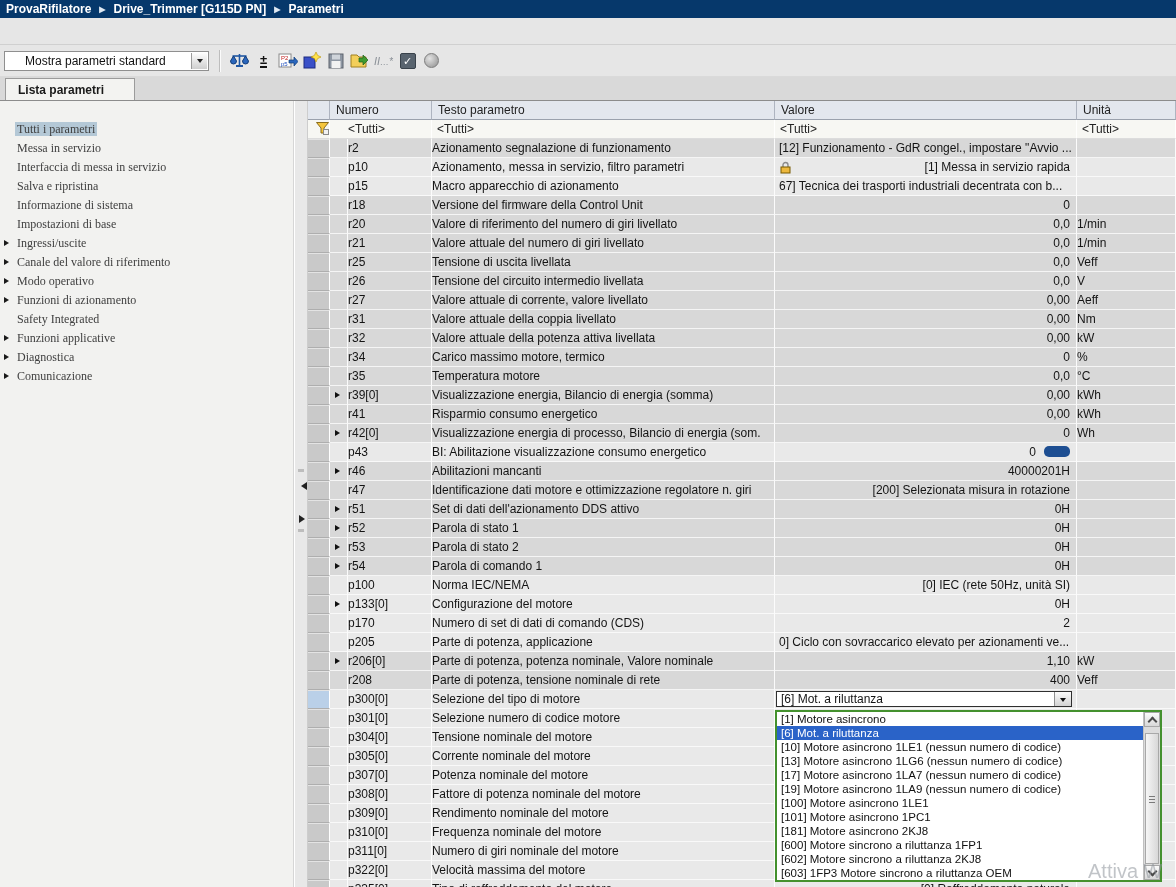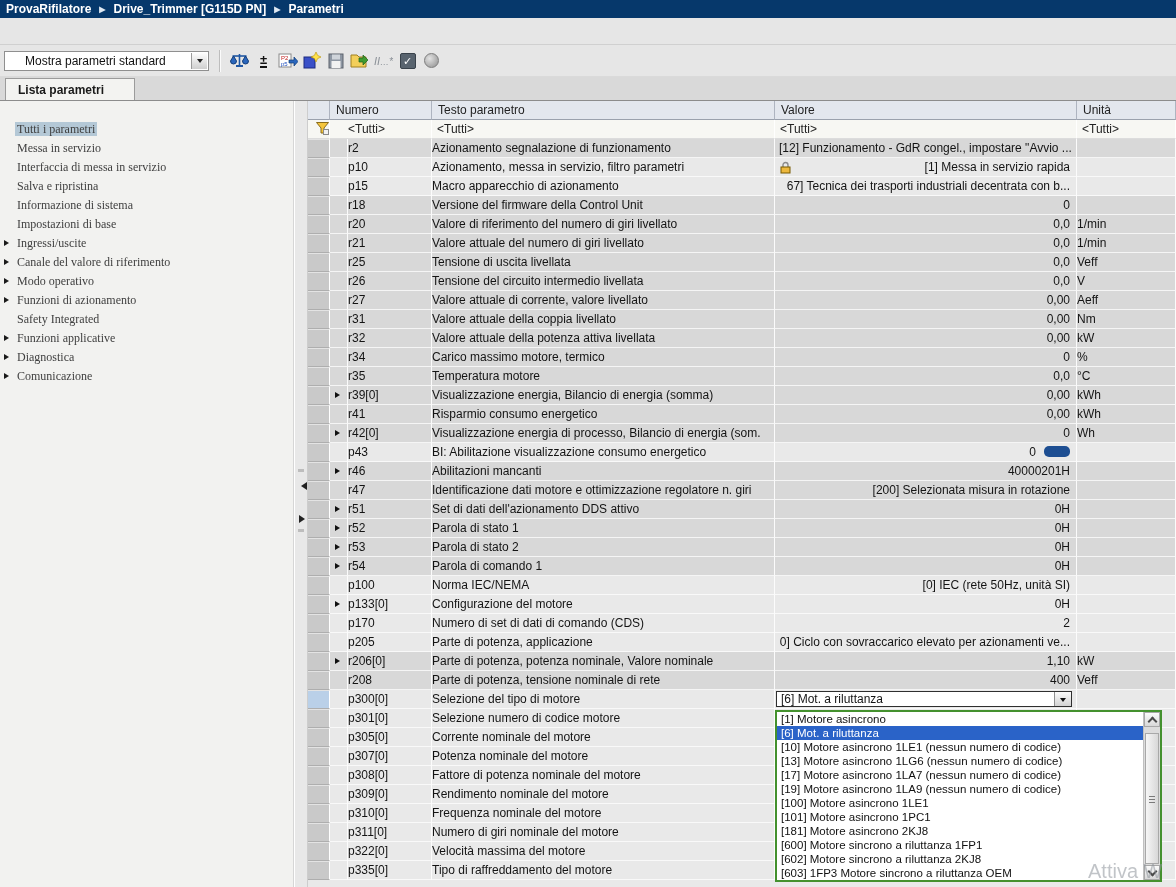--- a/index.html
+++ b/index.html
@@ -66,21 +66,21 @@
   .flt .c{background:#f7f7f3;border-bottom:1px solid #dcdcdc;color:#222;padding-left:5px;}
   .flt .w-hnum{width:102px;box-sizing:border-box;padding-left:18px;}
   .rowhdr{background:#c9c9c9;border-right:1px solid #fff;border-bottom:1px solid #aeaeae;
           border-top:1px solid #e3e3e3;box-sizing:border-box;}
   .rowhdr.sel{background:#bad0e8;}
   .kr{background:#d8d8d8;} .kp{background:#e9e9e9;}
   .ex{position:relative;}
   .ex .tri{position:absolute;left:5px;top:6px;width:0;height:0;border:3.5px solid transparent;
            border-left:5px solid #111;}
   .val{text-align:right;padding-right:6px;position:relative;}
-  .val.left{text-align:right;padding-left:4px;}
+  .val.left{text-align:left;padding-left:4px;}
   .badge{display:inline-block;width:26px;height:11px;background:#1d4e92;border-radius:5px;
          vertical-align:-1px;margin-left:8px;}
   .lock{position:absolute;left:5px;top:3px;}
   .combo{position:absolute;left:1px;right:4px;top:1px;bottom:1px;border:1px solid #2f2f2f;background:#fff;
          text-align:left;padding-left:4px;line-height:15px;}
   .combobtn{position:absolute;right:0;top:0;bottom:0;width:16px;background:linear-gradient(#fbfbfb,#d2d2d2);
             border-left:1px solid #8f8f8f;display:flex;align-items:center;justify-content:center;}
   .combobtn i{width:0;height:0;border:3.5px solid transparent;border-top:4.5px solid #111;margin-top:4px;}
 
   
@@ -494,20 +494,28 @@
         <div class="c w-rh rowhdr"></div>
         <div class="c w-ex ex kp"></div>
         <div class="c w-num kp">p301[0]</div>
         <div class="c w-txt kp">Selezione numero di codice motore</div>
         <div class="c w-val val kp"></div>
         <div class="c w-un kp"></div>
       </div>
       <div class="trow">
         <div class="c w-rh rowhdr"></div>
         <div class="c w-ex ex kp"></div>
+        <div class="c w-num kp">p304[0]</div>
+        <div class="c w-txt kp">Tensione nominale del motore</div>
+        <div class="c w-val val kp"></div>
+        <div class="c w-un kp"></div>
+      </div>
+      <div class="trow">
+        <div class="c w-rh rowhdr"></div>
+        <div class="c w-ex ex kp"></div>
         <div class="c w-num kp">p305[0]</div>
         <div class="c w-txt kp">Corrente nominale del motore</div>
         <div class="c w-val val kp"></div>
         <div class="c w-un kp"></div>
       </div>
       <div class="trow">
         <div class="c w-rh rowhdr"></div>
         <div class="c w-ex ex kp"></div>
         <div class="c w-num kp">p307[0]</div>
         <div class="c w-txt kp">Potenza nominale del motore</div>

